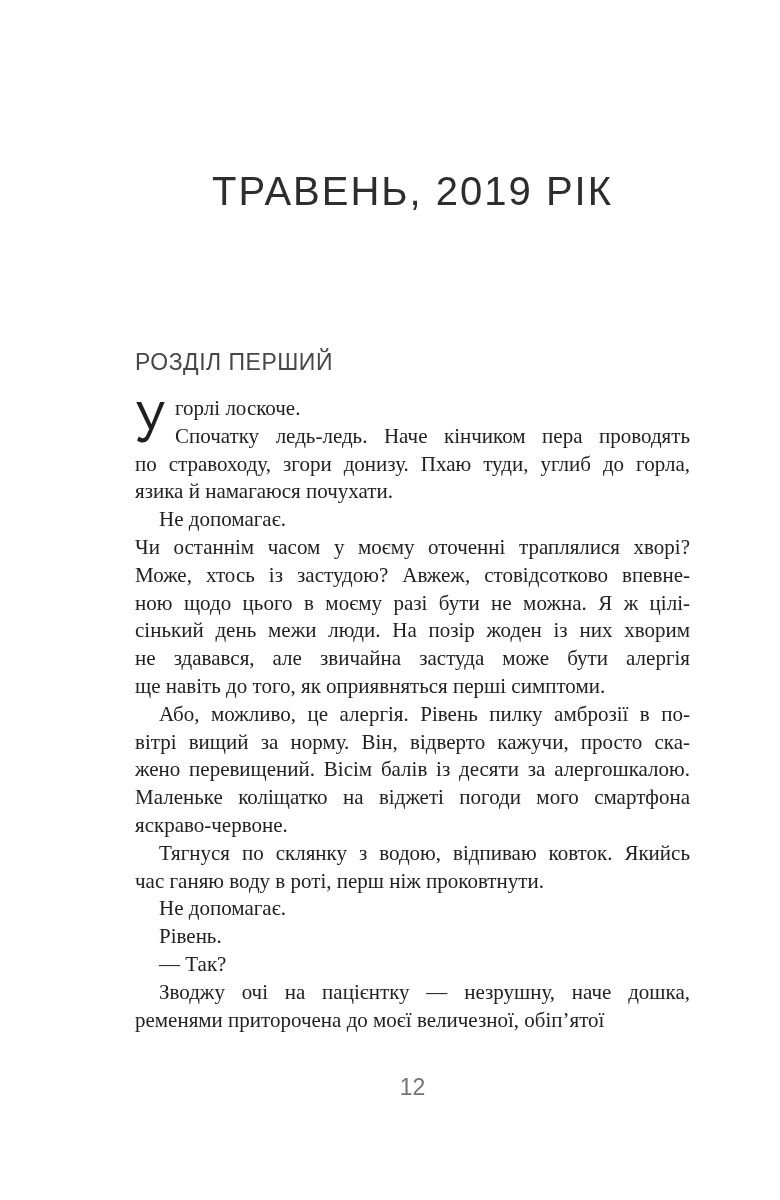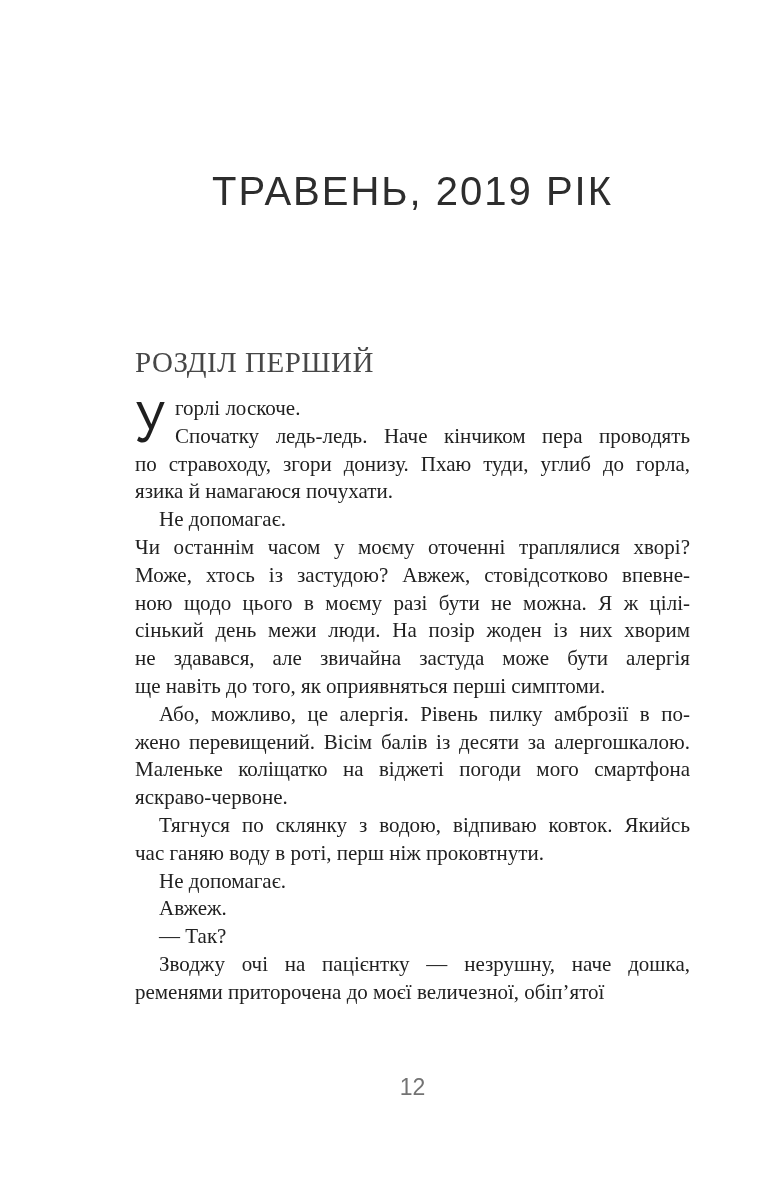--- a/index.html
+++ b/index.html
@@ -28,23 +28,23 @@
     line-height: 38px;
     letter-spacing: 2px;
     color: #2d2d2d;
     white-space: nowrap;
   }
   .chapter-heading {
     position: absolute;
     top: 351px;
     left: 135px;
     width: 555px;
-    font-family: Liberation Serif, serif;
+    font-family: Liberation Sans, sans-serif;
     font-weight: normal;
-    font-size: 29px;
+    font-size: 23px;
     line-height: 23px;
     letter-spacing: 0.5px;
     color: #474747;
     white-space: nowrap;
   }
   .text-block {
     position: absolute;
     top: 395px;
     left: 135px;
     width: 555px;
@@ -103,27 +103,28 @@
       <div class="line">по стравоходу, згори донизу. Пхаю туди, углиб до горла,</div>
       <div class="line para-end">язика й намагаюся почухати.</div>
       <div class="line para-end indent">Не допомагає.</div>
       <div class="line">Чи останнім часом у моєму оточенні траплялися хворі?</div>
       <div class="line">Може, хтось із застудою? Авжеж, стовідсотково впевне-</div>
       <div class="line">ною щодо цього в моєму разі бути не можна. Я ж цілі-</div>
       <div class="line">сінький день межи люди. На позір жоден із них хворим</div>
       <div class="line">не здавався, але звичайна застуда може бути алергія</div>
       <div class="line para-end">ще навіть до того, як оприявняться перші симптоми.</div>
       <div class="line indent">Або, можливо, це алергія. Рівень пилку амброзії в по-</div>
+      <div class="line">вітрі вищий за норму. Він, відверто кажучи, просто ска-</div>
       <div class="line">жено перевищений. Вісім балів із десяти за алергошкалою.</div>
       <div class="line">Маленьке коліщатко на віджеті погоди мого смартфона</div>
       <div class="line para-end">яскраво-червоне.</div>
       <div class="line indent">Тягнуся по склянку з водою, відпиваю ковток. Якийсь</div>
       <div class="line para-end">час ганяю воду в роті, перш ніж проковтнути.</div>
       <div class="line para-end indent">Не допомагає.</div>
-      <div class="line para-end indent">Авжеж.</div>
+      <div class="line para-end indent">Рівень.</div>
       <div class="line para-end indent">— Так?</div>
       <div class="line indent">Зводжу очі на пацієнтку — незрушну, наче дошка,</div>
       <div class="line para-end">ременями приторочена до моєї величезної, обіп’ятої</div>
     </div>
 
   <div class="page-number">12</div>
 
 </div>
 
 </body></html>

